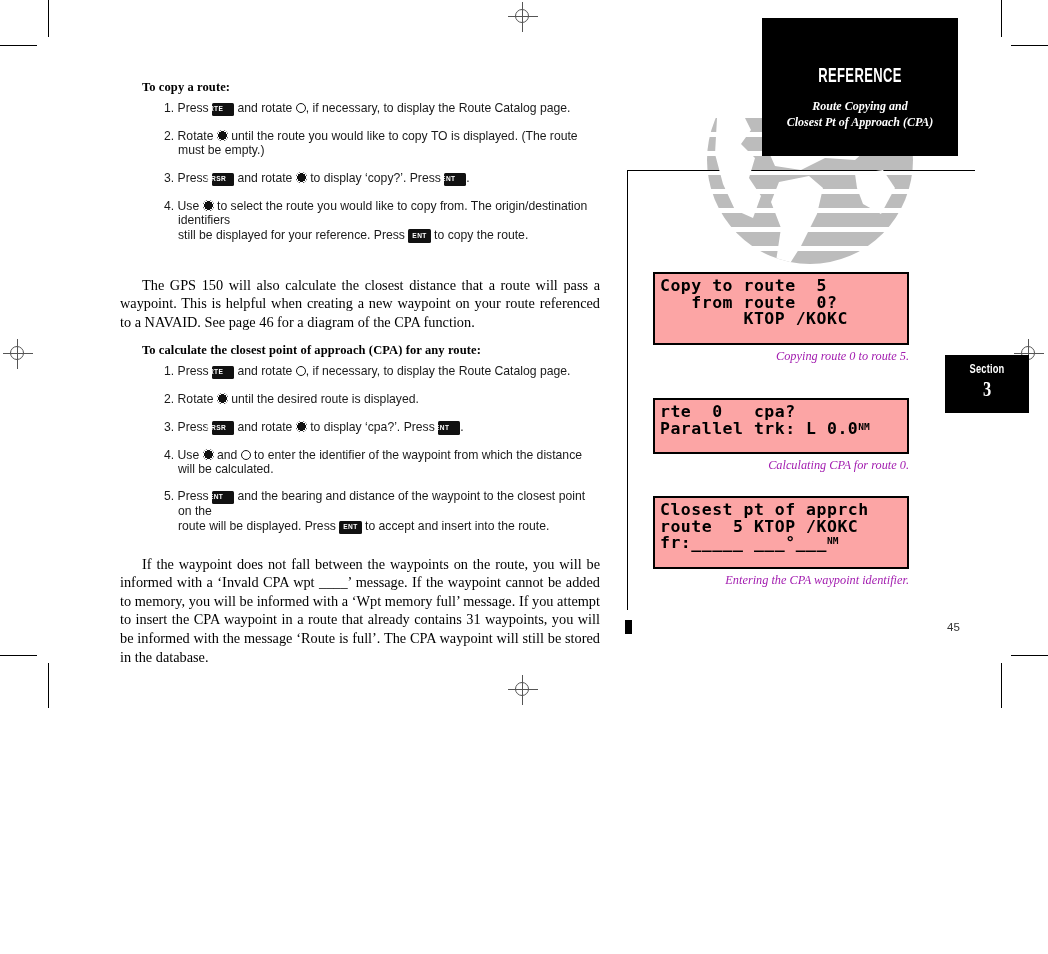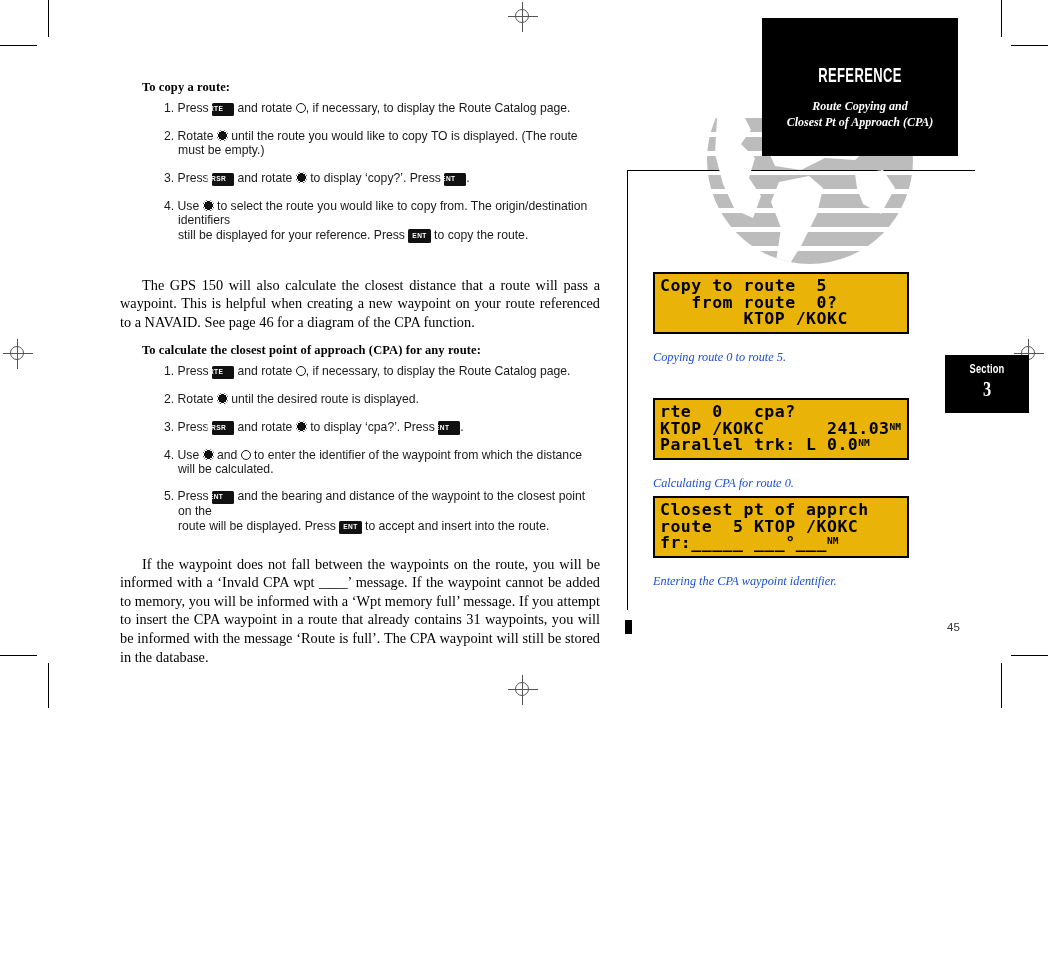--- a/index.html
+++ b/index.html
@@ -163,45 +163,45 @@
     font-size: 12px;
     line-height: 1.32;
     margin-top: 12px;
     padding: 0 4px;
   }
 
   
   .lcd-wrap { position: absolute; left: 26px; width: 256px; }
   .lcd {
     border: 2.2px solid #000;
-    background: #eab308;
-    padding: 4px 5px 4px 5px;
+    background: #fca5a5;
+    padding: 4px 5px 15px 5px;
     box-sizing: border-box;
   }
   .lcd-line {
     font-family: "DejaVu Sans Mono", monospace;
     font-weight: bold;
     font-size: 16.5px;
     line-height: 1.01;
     letter-spacing: 0.5px;
     white-space: pre;
     color: #000;
   }
   .lcd-line .sup {
     font-size: 9.5px;
     vertical-align: 4px;
     letter-spacing: 0;
   }
   .caption {
     font-family: "Liberation Serif", serif;
     font-style: italic;
     font-size: 12.3px;
-    text-align: left;
-    color: #1d4ed8;
-    margin-top: 16px;
+    text-align: right;
+    color: #a21caf;
+    margin-top: 4px;
   }
 
   
   .sec-tab {
     position: absolute;
     left: 318px; top: 355px;
     width: 84px; height: 58px;
     background: #000;
     color: #fff;
     text-align: center;
@@ -372,21 +372,20 @@
       <div class="lcd-line">Copy to route  5</div>
       <div class="lcd-line">   from route  0?</div>
       <div class="lcd-line">        KTOP /KOKC</div>
     </div>
     <div class="caption">Copying route 0 to route 5.</div>
   </div>
 
   <div class="lcd-wrap" style="top:398px;">
     <div class="lcd">
       <div class="lcd-line">rte  0   cpa?</div>
-      <div class="lcd-line"><span>KTOP /KOKC</span><span>      </span><span>241.03</span><span class="sup">NM</span></div>
       <div class="lcd-line"><span>Parallel trk: L</span><span> </span><span>0.0</span><span class="sup">NM</span></div>
     </div>
     <div class="caption">Calculating CPA for route 0.</div>
   </div>
 
   <div class="lcd-wrap" style="top:496px;">
     <div class="lcd">
       <div class="lcd-line">Closest pt of apprch</div>
       <div class="lcd-line">route  5 KTOP /KOKC</div>
       <div class="lcd-line"><span>fr:_____ ___°___</span><span class="sup">NM</span></div>

